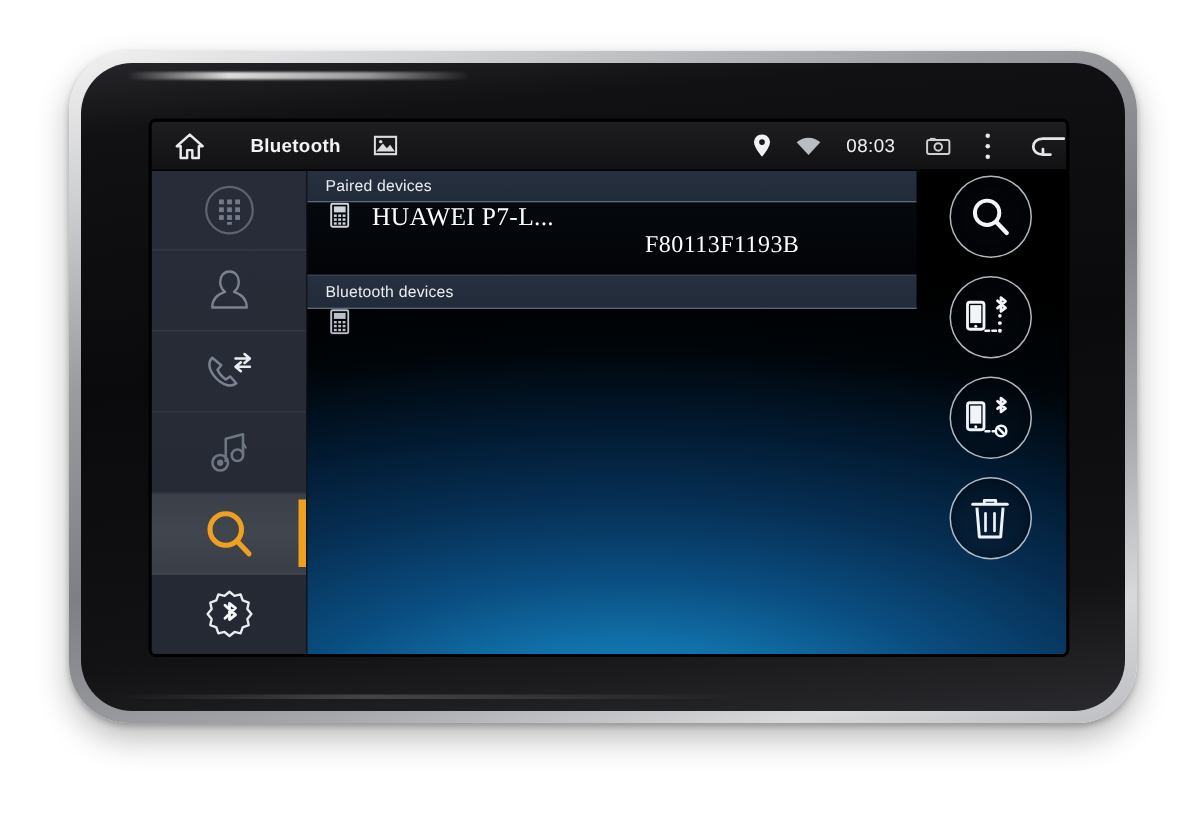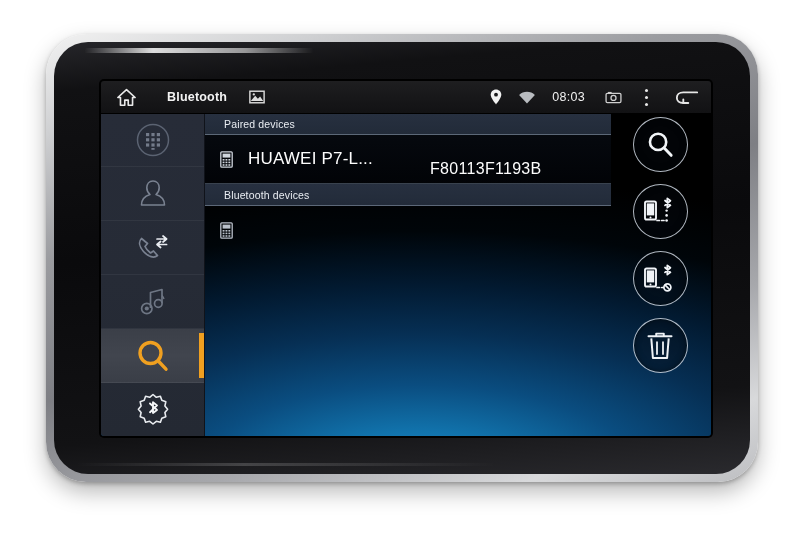--- a/index.html
+++ b/index.html
@@ -52,21 +52,21 @@
     position:absolute;left:0;top:0;right:0;height:32px;
     background:linear-gradient(180deg,#1e1e20 0%,#171719 55%,#121214 100%);
     display:flex;align-items:center;z-index:6;
     border-bottom:1px solid #000;
   }
   .sb-home{margin-left:14px;width:22px;height:22px;display:flex;align-items:center;justify-content:center;}
   .sb-title{
     margin-left:30px;color:#f3f3f3;font-size:12.5px;font-weight:bold;letter-spacing:.2px;
   }
   .sb-img{margin-left:22px;width:16px;height:16px;display:flex;align-items:center;justify-content:center;}
-  .sb-right{margin-left:auto;display:flex;align-items:center;gap:8px;padding-right:12px;}
+  .sb-right{margin-left:auto;display:flex;align-items:center;gap:8px;}
   .sb-pin{width:14px;height:16px;display:flex;align-items:center;justify-content:center;}
   .sb-wifi{width:20px;height:16px;margin-left:6px;display:flex;align-items:center;justify-content:center;}
   .sb-clock{color:#f0f0f0;font-size:12.5px;margin-left:7px;letter-spacing:.3px;}
   .sb-cam{margin-left:12px;width:17px;height:14px;display:flex;align-items:center;justify-content:center;}
   .sb-dots{margin-left:14px;width:5px;height:17px;display:flex;flex-direction:column;justify-content:space-between;align-items:center;}
   .sb-dots i{display:block;width:3px;height:3px;background:#e8e8e8;border-radius:50%;}
   .sb-back{margin-left:18px;width:24px;height:18px;display:flex;align-items:center;justify-content:center;}
 
   
   .sidebar{
@@ -85,29 +85,30 @@
     content:"";position:absolute;right:0;top:4px;bottom:4px;width:5px;background:#f0a020;
   }
   .side-ico{width:46px;height:46px;display:flex;align-items:center;justify-content:center;}
 
   
   .content{
     position:absolute;left:103px;top:32px;right:0;bottom:0;z-index:4;overflow:hidden;
   }
   .list{position:absolute;left:0;top:0;right:100px;}
   .grp-head{
-    height:21px;display:flex;align-items:center;padding-left:20px;
+    height:21px;display:flex;align-items:center;padding-left:13px;
     background:linear-gradient(180deg,#273040 0%,#222b39 100%);
     color:#e9edf2;font-size:10.5px;letter-spacing:.15px;
     border-bottom:1px solid #5c6878;
   }
   .row{
-    height:48px;display:flex;align-items:center;
+    height:48px;display:flex;align-items:flex-start;
     background:linear-gradient(180deg,rgba(10,16,26,.55) 0%,rgba(3,6,12,.55) 100%);
     border-bottom:1px solid #39424e;
+    font-family:Liberation Serif, serif;
   }
   .row.plain{background:transparent;border-bottom:none;}
   .row-ico{width:44px;display:flex;align-items:center;justify-content:center;}
   .row-name{color:#fdfdfd;font-size:17px;letter-spacing:.2px;width:170px;white-space:nowrap;overflow:hidden;}
   .row-mac{color:#fdfdfd;font-size:16px;letter-spacing:.3px;margin-left:12px;margin-top:20px;}
 
   
   .actions{
     position:absolute;right:8px;top:36px;width:86px;display:flex;flex-direction:column;
     align-items:center;gap:12px;z-index:7;

